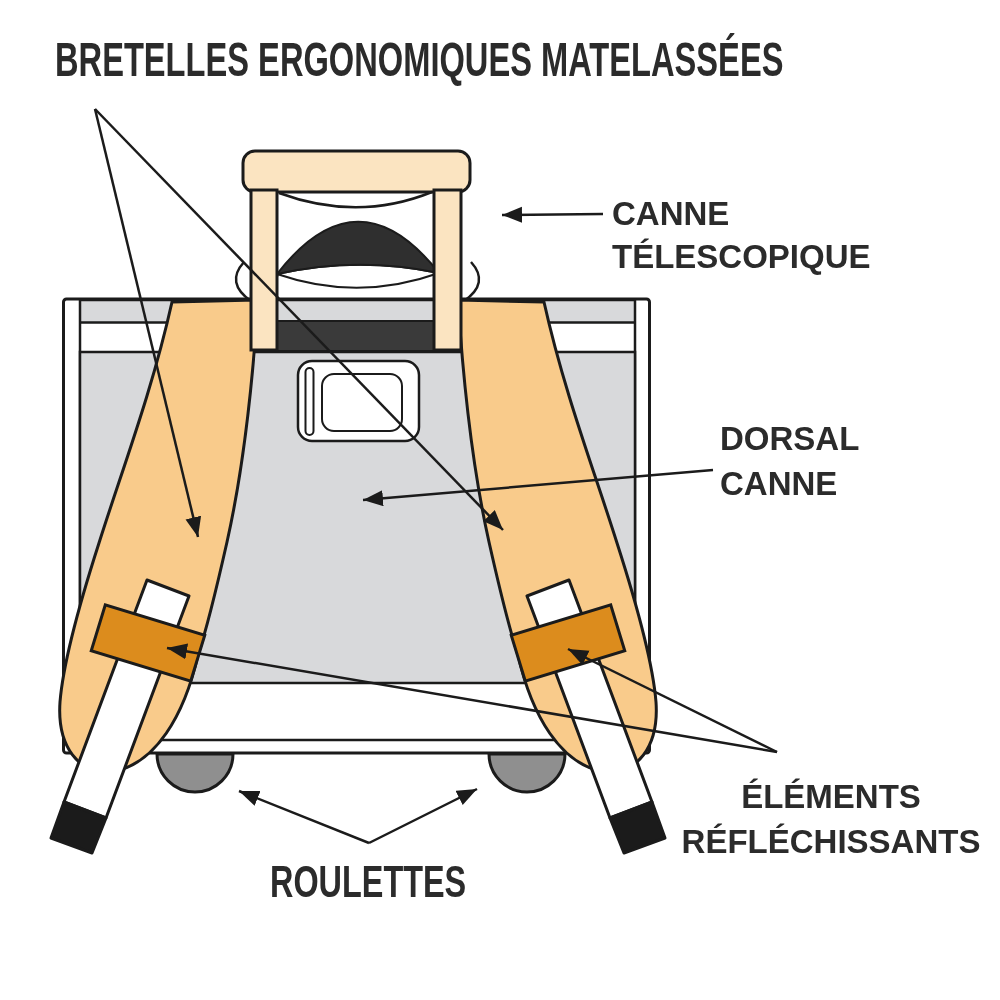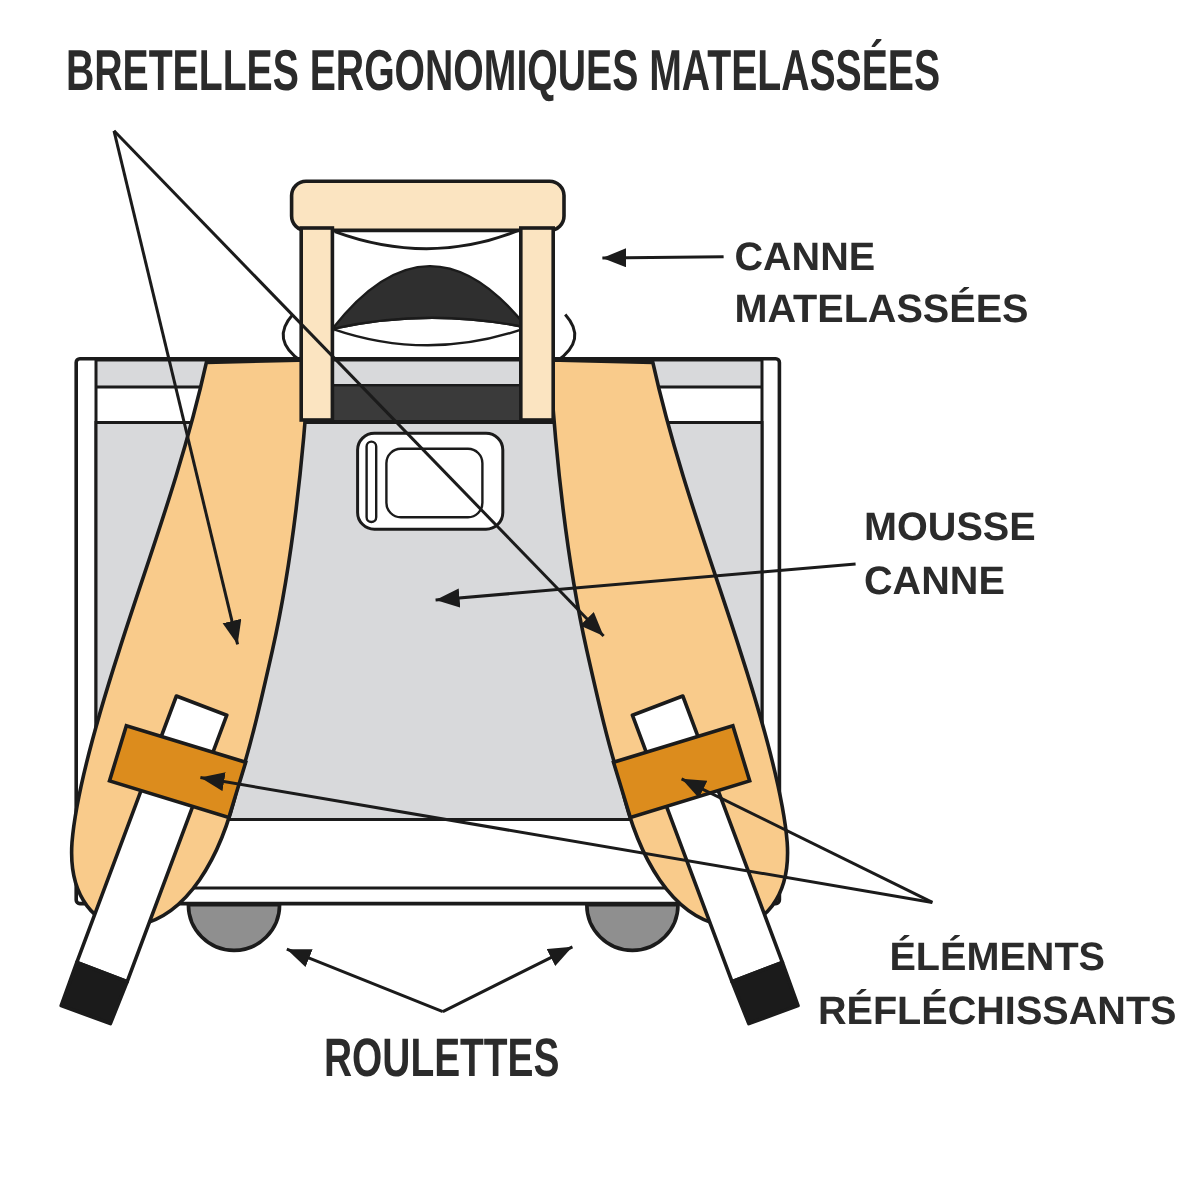--- a/index.html
+++ b/index.html
@@ -107,25 +107,25 @@
     <line x1="777" y1="752" x2="167" y2="648" class="arrow" marker-end="url(#ah)"></line>
     <line x1="777" y1="752" x2="568" y2="649" class="arrow" marker-end="url(#ah)"></line>
     <line x1="369" y1="843" x2="239" y2="791" class="arrow" marker-end="url(#ah)"></line>
     <line x1="369" y1="843" x2="477" y2="789" class="arrow" marker-end="url(#ah)"></line>
   </svg>
 
   <div class="label condensed t-title">BRETELLES ERGONOMIQUES MATELASSÉES</div>
 
   <div class="label t-canne">
     <div>CANNE</div>
-    <div>MATELASSÉES</div>
+    <div>TÉLESCOPIQUE</div>
   </div>
 
   <div class="label t-mousse">
-    <div>MOUSSE</div>
+    <div>DORSAL</div>
     <div>CANNE</div>
   </div>
 
   <div class="label t-elements">
     <div>ÉLÉMENTS</div>
     <div>RÉFLÉCHISSANTS</div>
   </div>
 
   <div class="label condensed t-roulettes">ROULETTES</div>
 </div>

